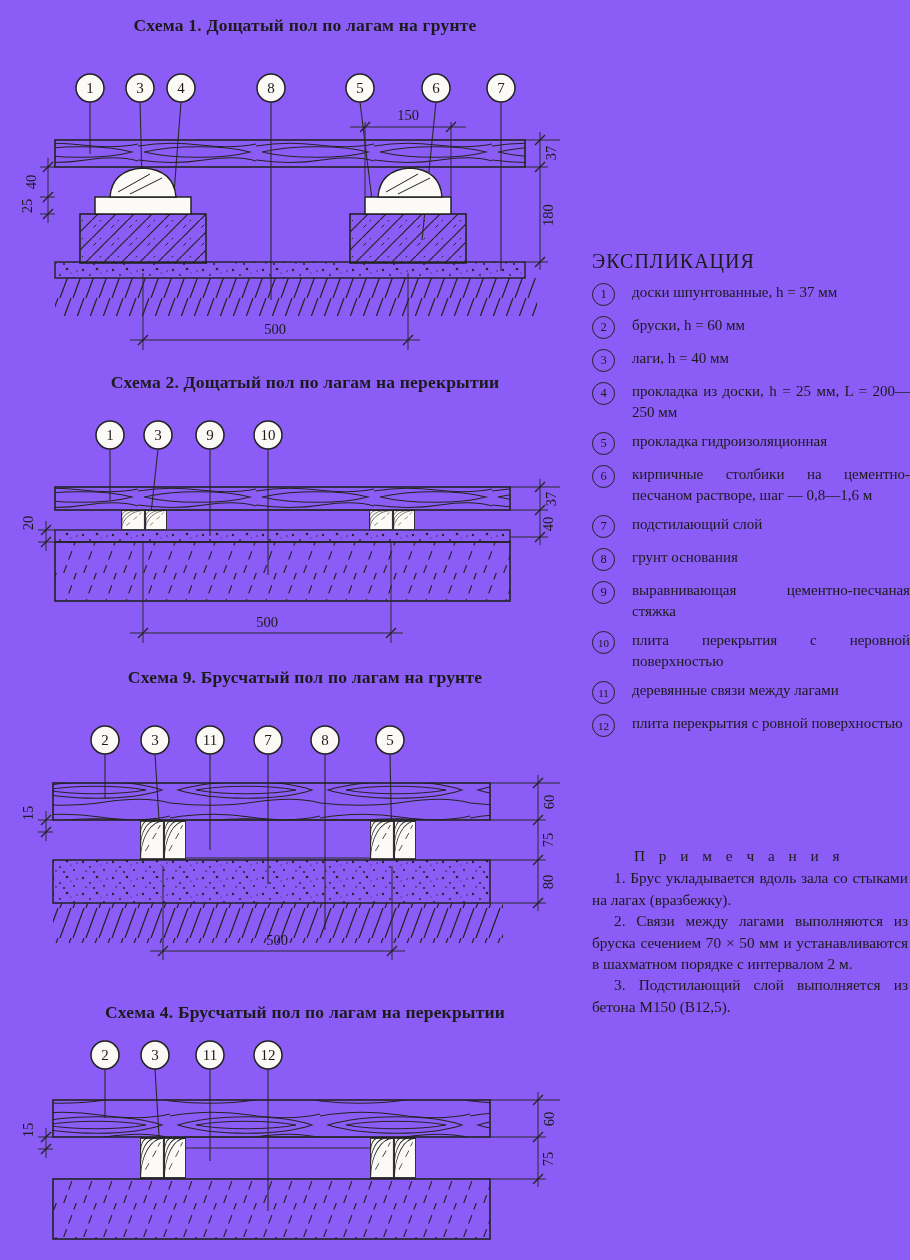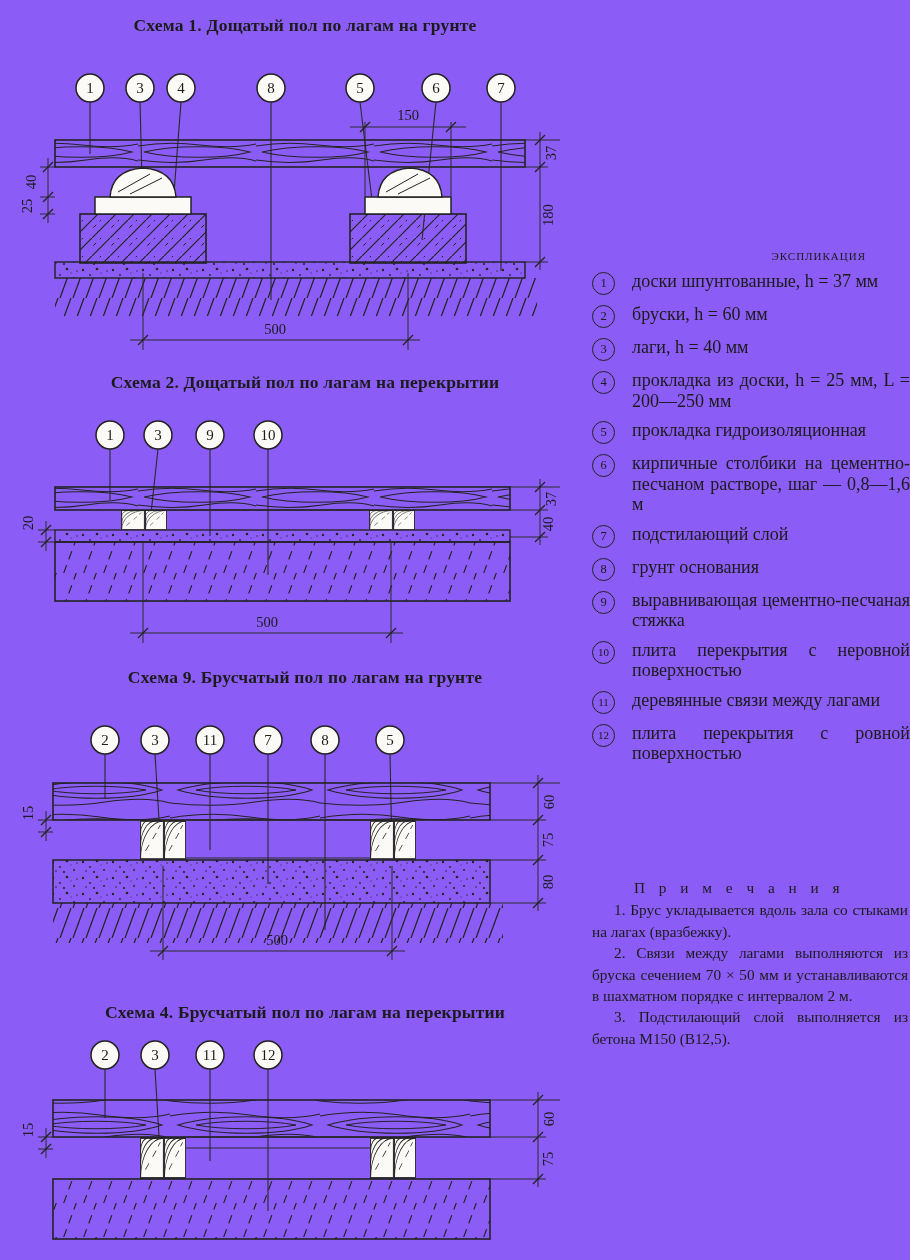--- a/index.html
+++ b/index.html
@@ -16,32 +16,32 @@
   svg text{font-family:"Liberation Serif", serif;fill:#1b1b1b;}
   .thin{stroke:#2a2a2a;stroke-width:1;fill:none;}
   .leader{stroke:#2a2a2a;stroke-width:1.1;fill:none;}
   .callout-c{fill:#fbfaf6;stroke:#222;stroke-width:1.5;}
   .callout-t{font-size:15px;text-anchor:middle;}
   .dim-t{font-size:14.5px;text-anchor:middle;}
   .tick{stroke:#222;stroke-width:1.3;}
   .grainln{stroke:#222;stroke-width:1.05;fill:none;}
 
   .expl{position:absolute;left:592px;top:250px;width:318px;}
-  .expl-title{font-size:11px;letter-spacing:1px;text-align:right;padding-right:44px;}
+  .expl-title{font-size:20px;letter-spacing:1px;text-align:left;padding-right:44px;}
   .expl-list{margin-top:9px;}
   .expl-item{display:flex;gap:17px;margin-bottom:9px;align-items:flex-start;}
   .badge{
     flex:none;width:21px;height:21px;border:1.4px solid #222;border-radius:50%;
     display:flex;align-items:center;justify-content:center;
     font-size:12.5px;margin-top:1px;
   }
-  .expl-text{font-size:18px;line-height:20.5px;text-align:justify;}
+  .expl-text{font-size:15px;line-height:20.5px;text-align:justify;}
 
   .notes{position:absolute;left:592px;top:845px;width:316px;font-size:15.3px;line-height:21.4px;}
-  .notes-title{letter-spacing:5px;margin-left:42px;margin-bottom:1px;margin-top:32px;}
+  .notes-title{letter-spacing:5px;margin-left:42px;margin-bottom:1px;}
   .notes p{margin:0;text-indent:22px;text-align:justify;}
 </style>
 </head>
 <body>
 
 <div class="page">
 
   <svg width="0" height="0" style="position:absolute" aria-hidden="true">
     <defs>
       <pattern id="pierH" patternUnits="userSpaceOnUse" width="18" height="18">

